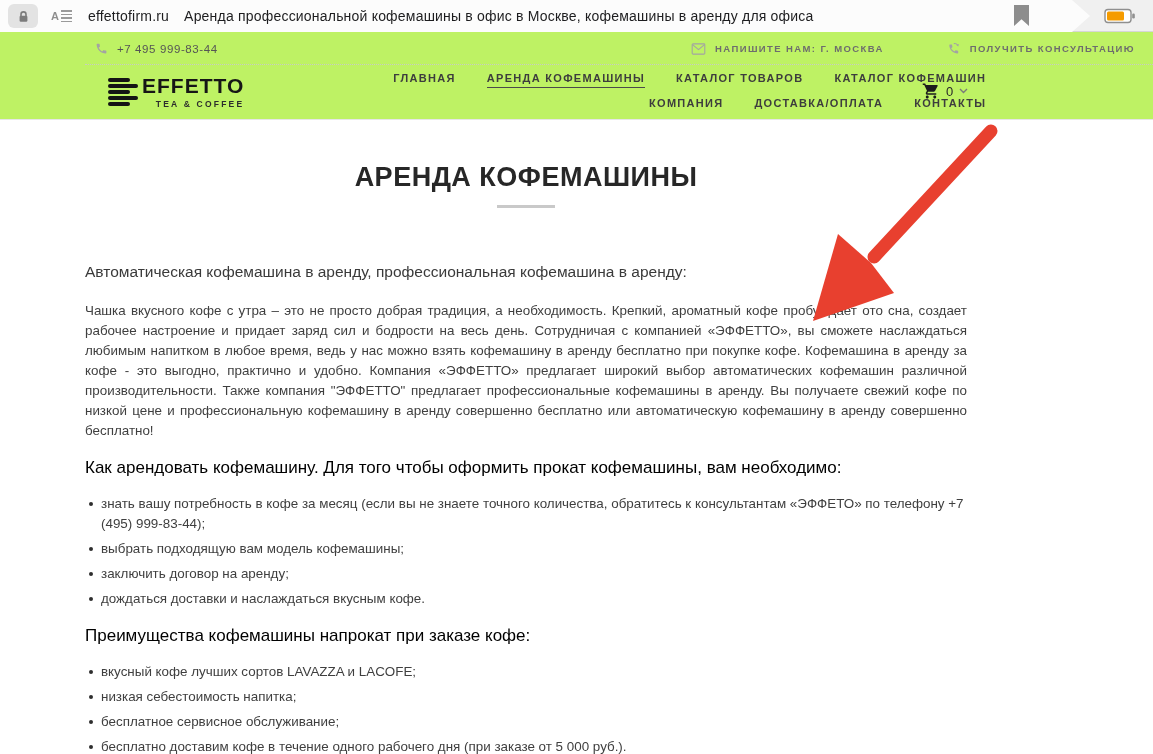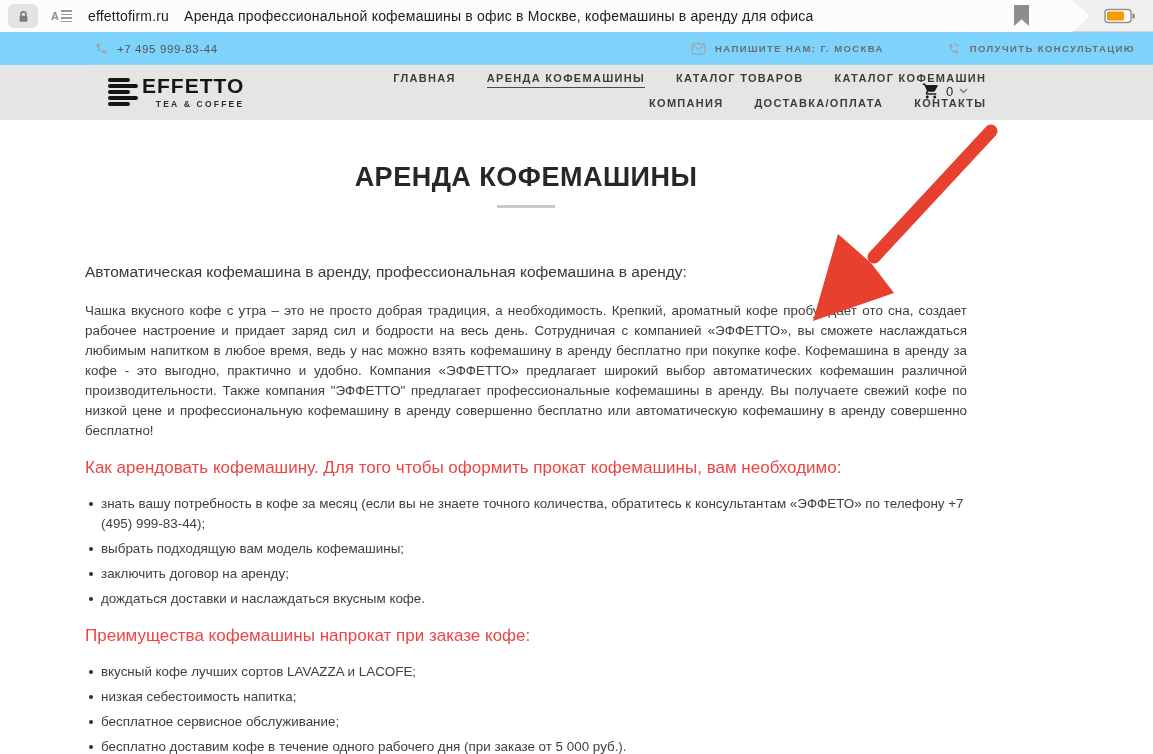--- a/index.html
+++ b/index.html
@@ -18,31 +18,31 @@
   .reader-a { font-size:11px; font-weight:bold; color:#8f8f8f; line-height:1; }
   .reader-lines { display:flex; flex-direction:column; gap:2px; }
   .reader-lines i { display:block; width:11px; height:1.5px; background:#9a9a9a; }
   .url-text { margin-left:16px; font-size:14px; color:#1d1d1f; letter-spacing:.2px; }
   .title-text { margin-left:15px; font-size:14px; color:#1d1d1f; letter-spacing:.2px; white-space:nowrap; }
   .bookmark { position:absolute; left:1014px; top:5px; width:15px; height:21px; background:#8d8d8d;
     clip-path:polygon(0 0,100% 0,100% 100%,50% 68%,0 100%); }
   .battery { position:absolute; left:1104px; top:8px; }
 
   
-  .topbar { position:relative; height:33px; background:#7dd3fc; display:flex; align-items:center; }
+  .topbar { position:relative; height:33px; background:#bef264; display:flex; align-items:center; }
   .topbar::after { content:""; position:absolute; left:85px; right:0; bottom:0; border-bottom:1px dotted #c9c9c9; }
   .topbar-left { display:flex; align-items:center; gap:9px; margin-left:95px; }
   .phone-number { font-size:11.5px; color:#555; letter-spacing:.6px; text-decoration:none; }
   .topbar-right { margin-left:auto; margin-right:18px; display:flex; align-items:center; gap:22px; }
   .topbar-link { display:flex; align-items:center; gap:9px; text-decoration:none; }
   .topbar-label { font-size:9.5px; font-weight:600; color:#6d6d6d; letter-spacing:1.4px; }
   .topbar-gap { width:18px; }
 
   
-  .site-header { position:relative; height:55px; background:#e5e5e5; border-bottom:1px solid #e6e6e6;
+  .site-header { position:relative; height:55px; background:#bef264; border-bottom:1px solid #e6e6e6;
     display:flex; align-items:center; }
   .logo { display:flex; align-items:center; margin-left:108px; gap:4px; }
   .logo-bars { display:flex; flex-direction:column; gap:2px; align-items:flex-start; }
   .logo-bars i { display:block; height:4px; background:#141414; border-radius:2px; }
   .logo-bars i:nth-child(odd){ width:22px; }
   .logo-bars i:nth-child(even){ width:30px; }
   .logo-textwrap { display:flex; flex-direction:column; }
   .logo-name { font-size:21px; font-weight:800; color:#161616; letter-spacing:1px; line-height:1; }
   .logo-tagline { font-size:8.5px; font-weight:700; color:#2c2c2c; letter-spacing:2.2px; text-align:right; margin-top:3px; }
   .main-nav { margin-left:62px; width:680px; display:flex; flex-wrap:wrap; column-gap:31px; row-gap:9px;justify-content:flex-end; }
@@ -52,21 +52,21 @@
   .cart { position:absolute; left:922px; top:17px; display:flex; align-items:center; gap:6px; cursor:pointer; }
   .cart-count { font-size:13px; color:#2a2a2a; }
 
   
   main { padding-top:42px; }
   .container { margin-left:85px; width:882px; }
   h1.page-h1 { margin:0; font-size:27px; font-weight:800; color:#272727; text-align:center; letter-spacing:.5px; line-height:30px; }
   .h1-divider { width:58px; height:3px; background:#c9c9c9; margin:13px auto 0; }
   .lead { margin-top:54px; font-size:15.5px; color:#3a3a3a; line-height:19px; }
   .body-par { margin:20px 0 0; font-size:13.4px; color:#3f3f3f; line-height:20px; text-align:justify; }
-  .section-h2 { margin:16px 0 0; font-size:17px; font-weight:500; color:#ef4444; line-height:22px; }
+  .section-h2 { margin:16px 0 0; font-size:17px; font-weight:500; color:#000000; line-height:22px; }
   ul.content-list { margin:15px 0 0; padding:0; list-style:none; }
   ul.content-list li { position:relative; padding-left:16px; margin-bottom:5px;
     font-size:13.4px; color:#3f3f3f; line-height:20px; }
   ul.content-list li::before { content:""; position:absolute; left:4px; top:8px; width:4px; height:4px;
     border-radius:50%; background:#2e2e2e; }
 
   
   .arrow-overlay { position:absolute; left:0; top:0; pointer-events:none; z-index:10; }
 
   svg.ic { display:block; }

